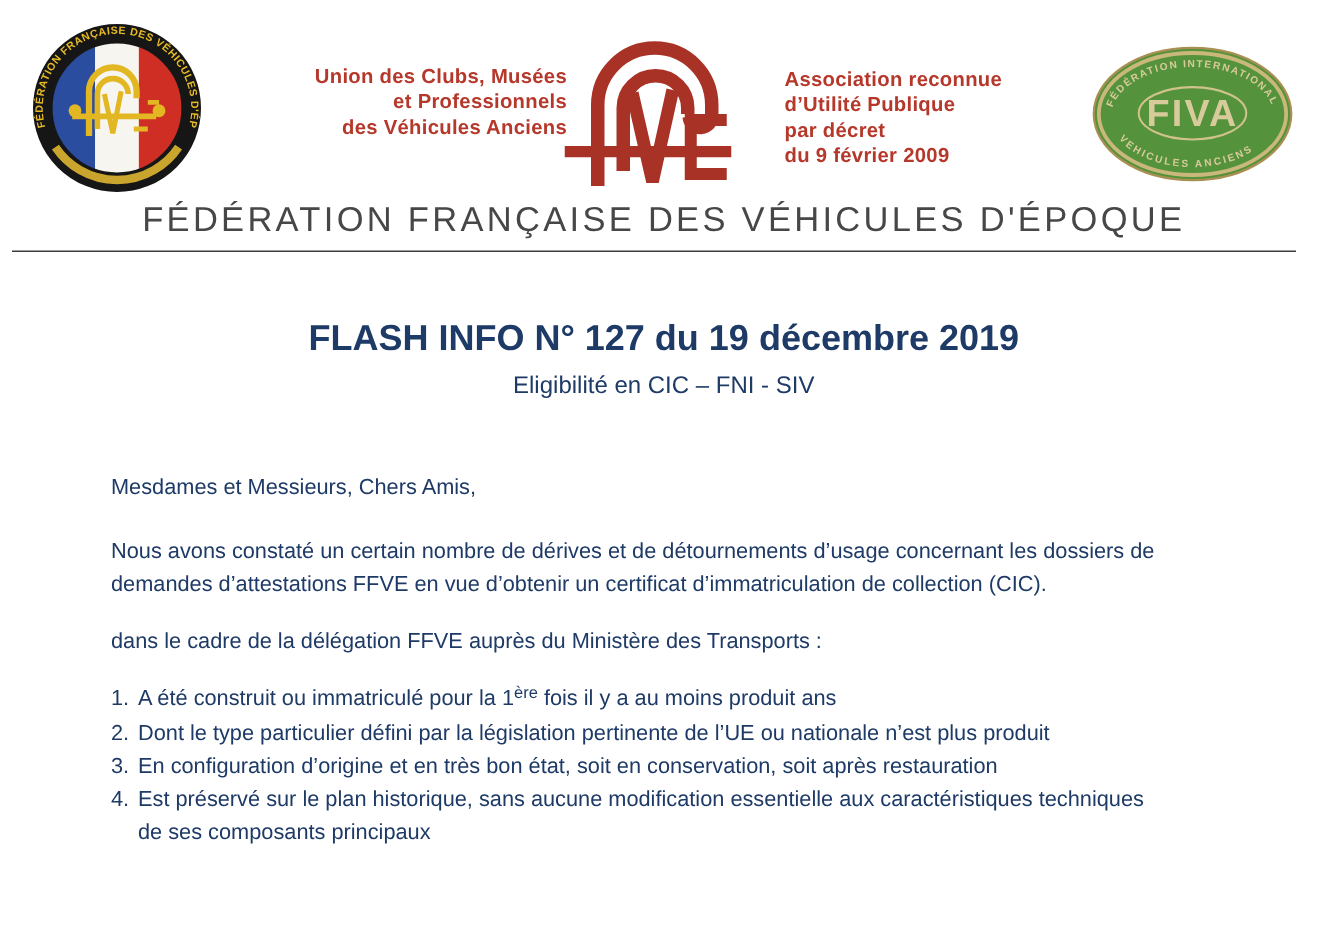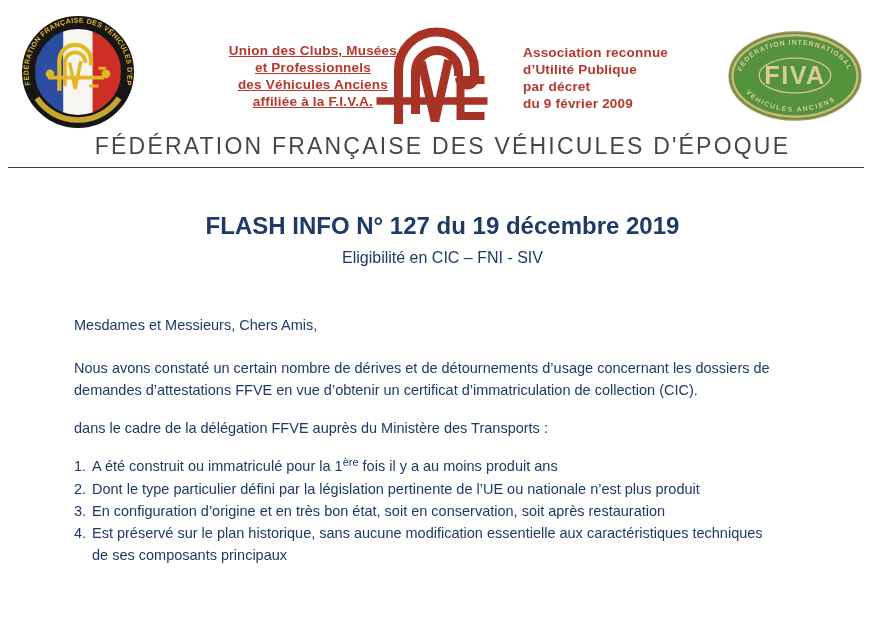--- a/index.html
+++ b/index.html
@@ -3,24 +3,23 @@
 <meta charset="utf-8">
 <style>
   html,body { margin:0; padding:0; background:#ffffff; }
   .page {
     position:relative; width:885px; height:620px; background:#ffffff;
     font-family:"Liberation Sans", sans-serif; overflow:hidden;
   }
   
   .badge-logo { position:absolute; left:22px; top:16px; }
   .union-text {
-    position:absolute; right:488px; top:42px; text-align:center;
+    position:absolute; right:507px; top:42px; text-align:right;
     color:#b5382b; font-size:13.5px; line-height:17px; font-weight:bold;
     letter-spacing:0.2px;
-    text-decoration:underline;
   }
   .assoc-text {
     position:absolute; left:523px; top:44px; text-align:left;
     color:#b5382b; font-size:13.5px; line-height:17px; font-weight:bold;
     letter-spacing:0.2px;
   }
   .monogram-logo { position:absolute; left:371px; top:20px; }
   .fiva-logo { position:absolute; left:724px; top:30px; }
   
   .banner {
@@ -84,21 +83,20 @@
       <path d="M 82 56 H 90 M 72 75 H 82" stroke-width="3.4"></path>
       <circle cx="30" cy="62" r="4.6" fill="#e3b722" stroke="none"></circle>
       <circle cx="90" cy="62" r="4.6" fill="#e3b722" stroke="none"></circle>
     </g>
   </svg>
 
   <div class="union-text">
     <span class="line">Union des Clubs, Musées</span>
     <span class="line">et Professionnels</span>
     <span class="line">des Véhicules Anciens</span>
-    <span class="line">affiliée à la F.I.V.A.</span>
   </div>
 
   <svg class="monogram-logo" width="136" height="110" viewBox="0 0 135 110">
     <g stroke="#a93226" fill="none">
       <path d="M 27 104 V 50 A 38 38 0 0 1 103 50 V 57 A 7.5 7.5 0 0 1 88 58" stroke-width="9"></path>
       <path d="M 44 94 V 52 A 21.5 21.5 0 0 1 87 52 V 56" stroke-width="9"></path>
       <path d="M 50 42 L 63.5 101 L 77 40" stroke-width="8.5"></path>
       <path d="M 5 81 H 116" stroke-width="7.5"></path>
       <path d="M 113 60 H 89 V 96 H 113" stroke-width="8"></path>
     </g>

